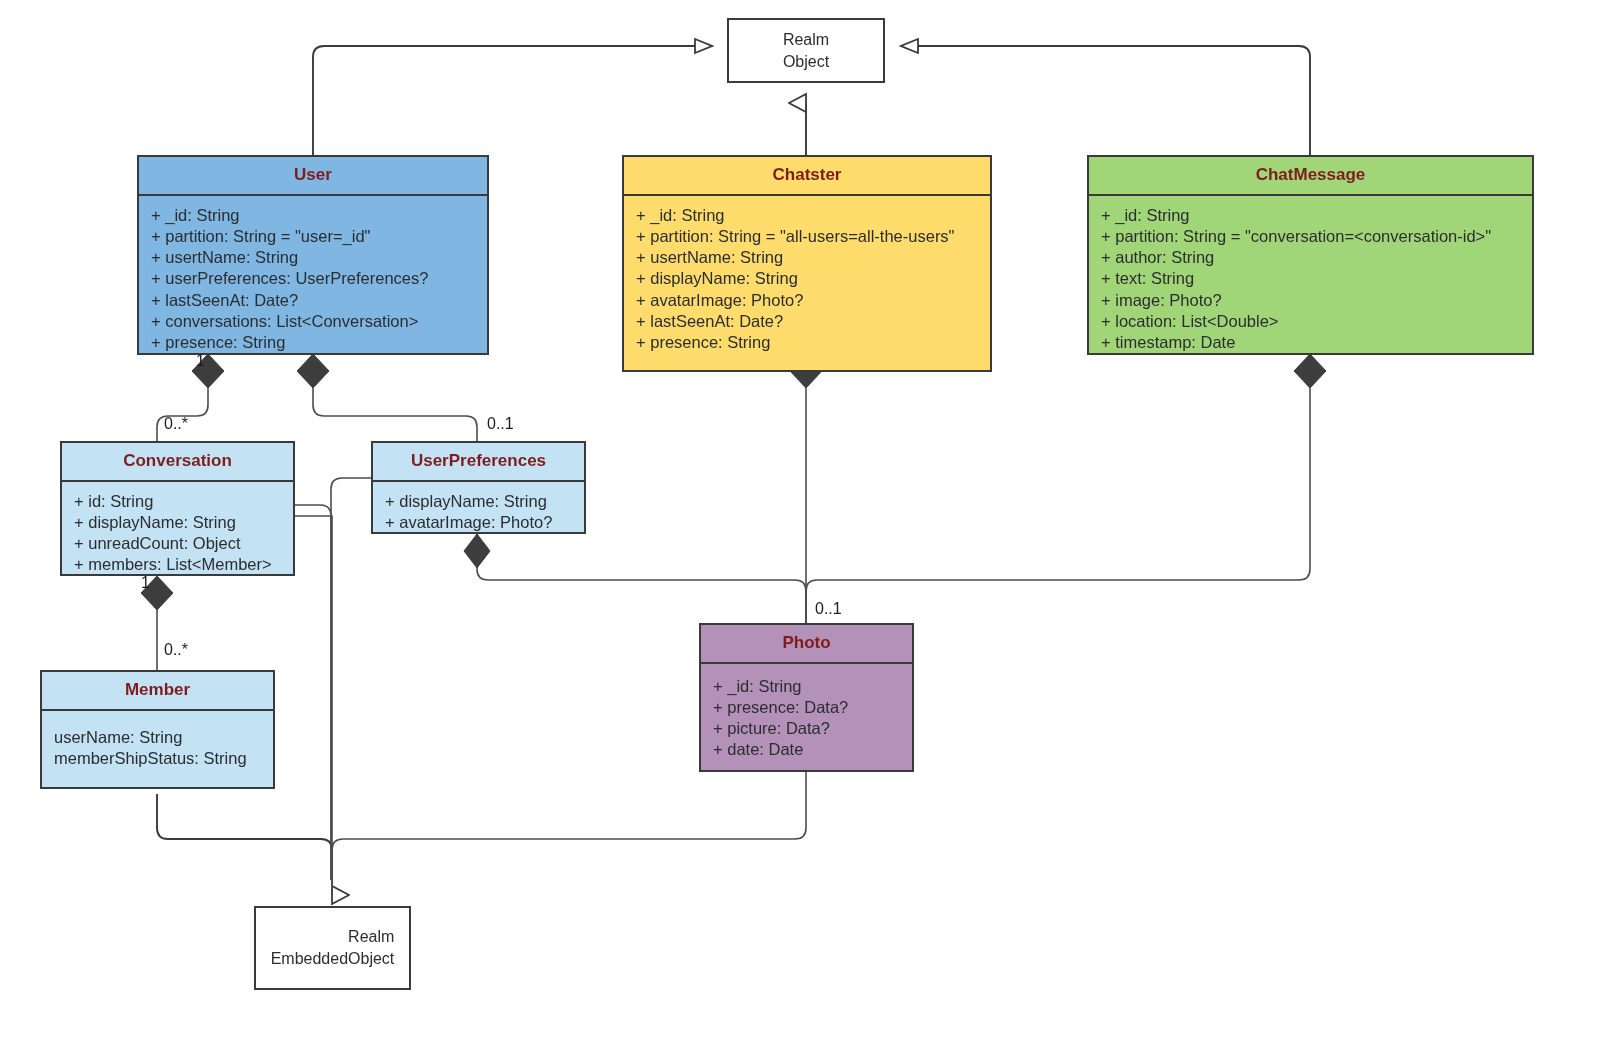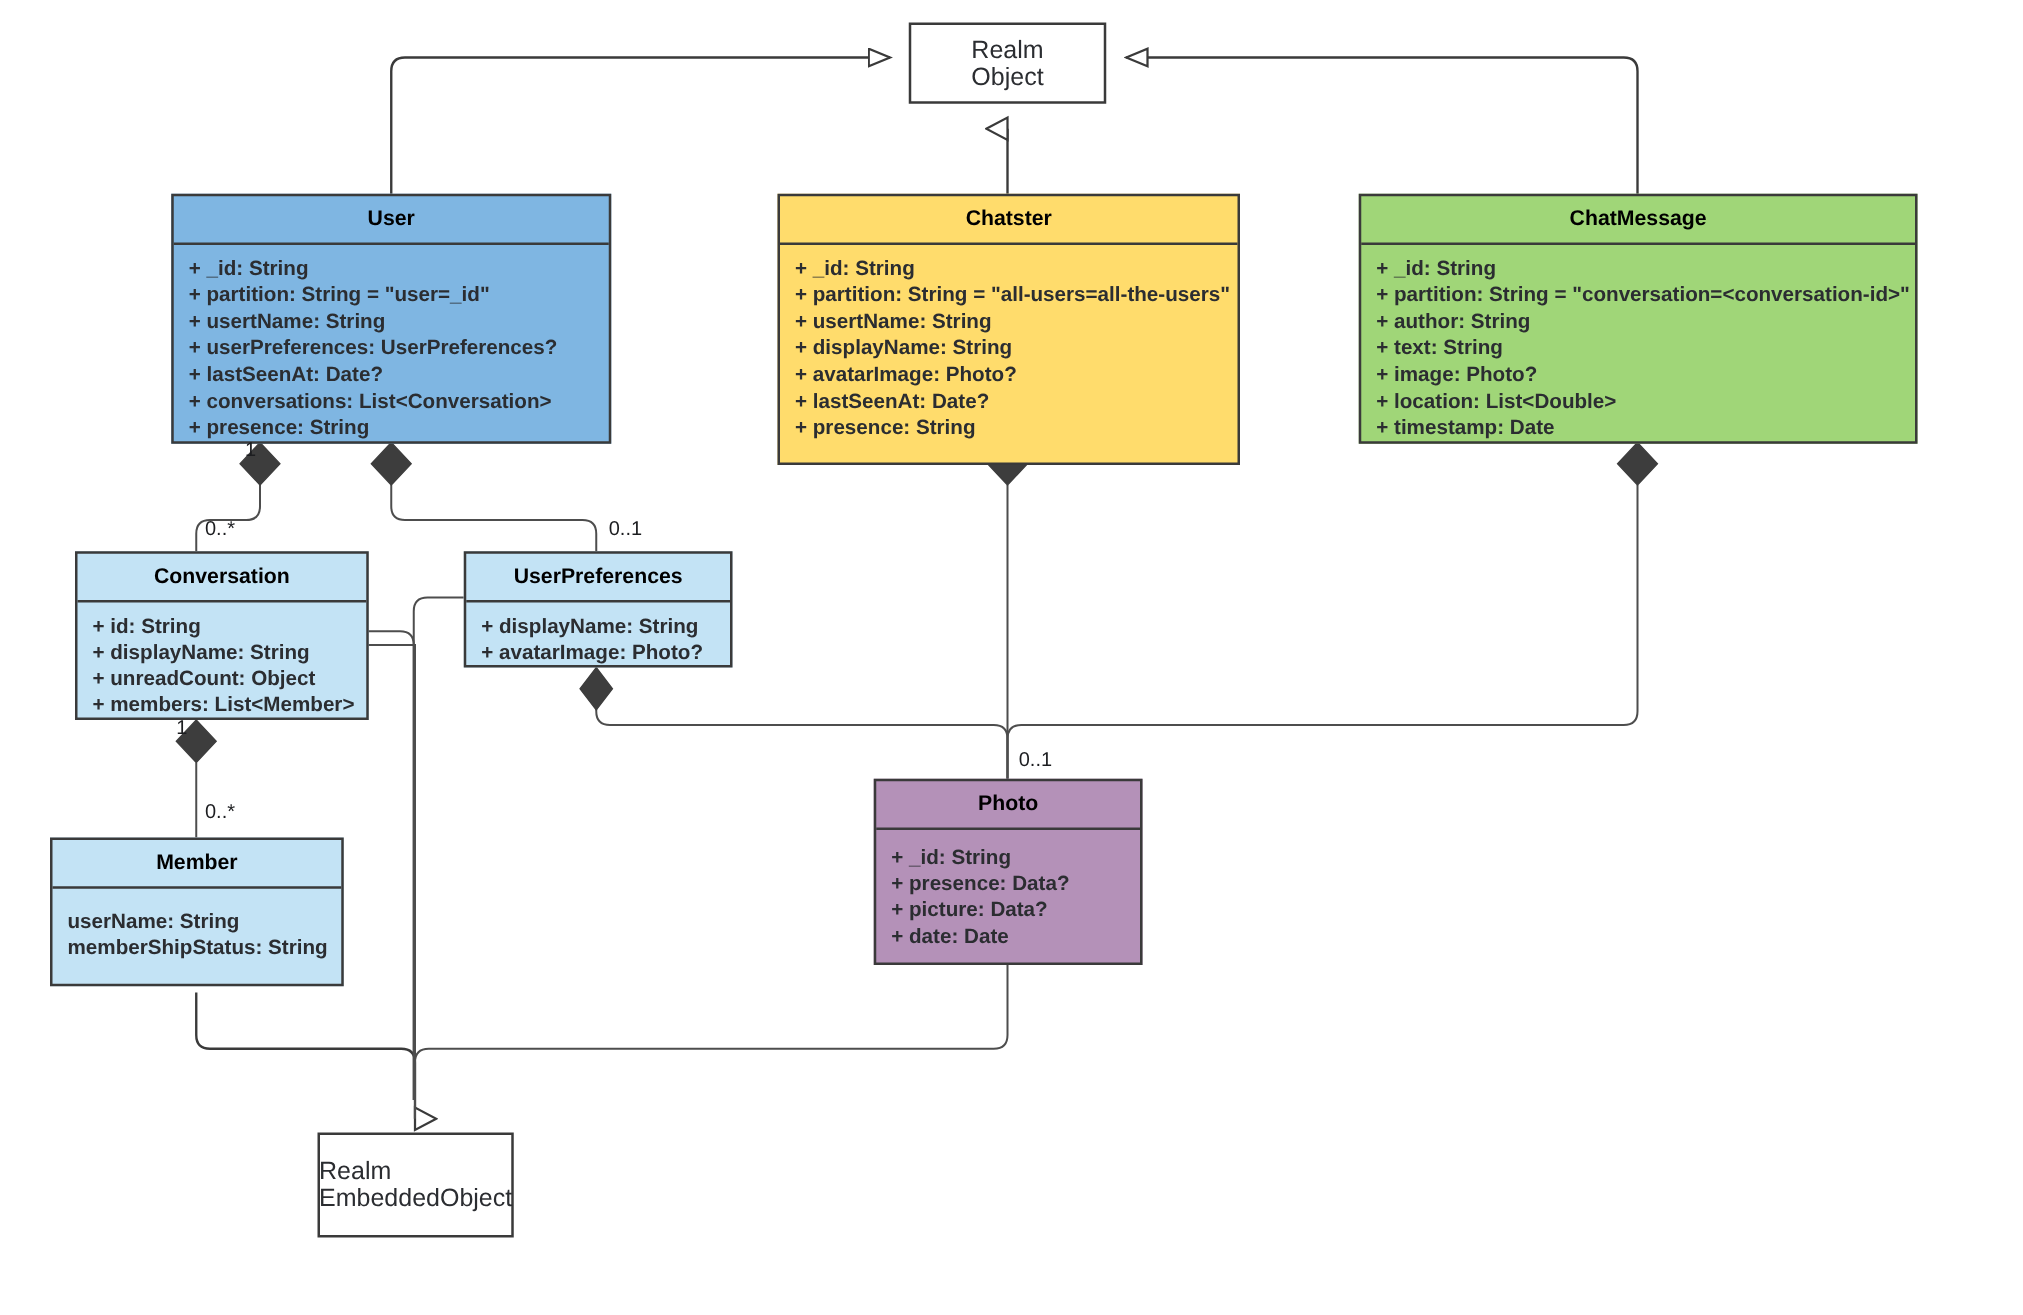--- a/index.html
+++ b/index.html
@@ -27,47 +27,46 @@
     position: absolute;
     box-sizing: border-box;
     border: 2px solid #3a3a3a;
     background: #ffffff;
   }
   .uml-header {
     box-sizing: border-box;
     text-align: center;
     font-weight: bold;
     font-size: 17px;
-    color: #000000;
+    color: #7f1d1d;
     padding: 8px 4px 9px 4px;
     border-bottom: 2px solid #3a3a3a;
     line-height: 1.15;
   }
   .uml-body {
     box-sizing: border-box;
     padding: 9px 10px 10px 12px;
-    font-weight: bold;
   }
   .uml-attr {
     font-size: 16.5px;
     color: #2b2d31;
     line-height: 21.3px;
     white-space: nowrap;
   }
   
   .uml-plain {
     position: absolute;
     box-sizing: border-box;
     border: 2px solid #3a3a3a;
     background: #ffffff;
     display: flex;
     align-items: center;
     justify-content: center;
-    text-align: left;
-    font-size: 20px;
+    text-align: right;
+    font-size: 16px;
     color: #2b2d31;
     line-height: 22px;
   }
   
   .mult {
     position: absolute;
     font-size: 16px;
     color: #1c1d20;
     white-space: nowrap;
   }

